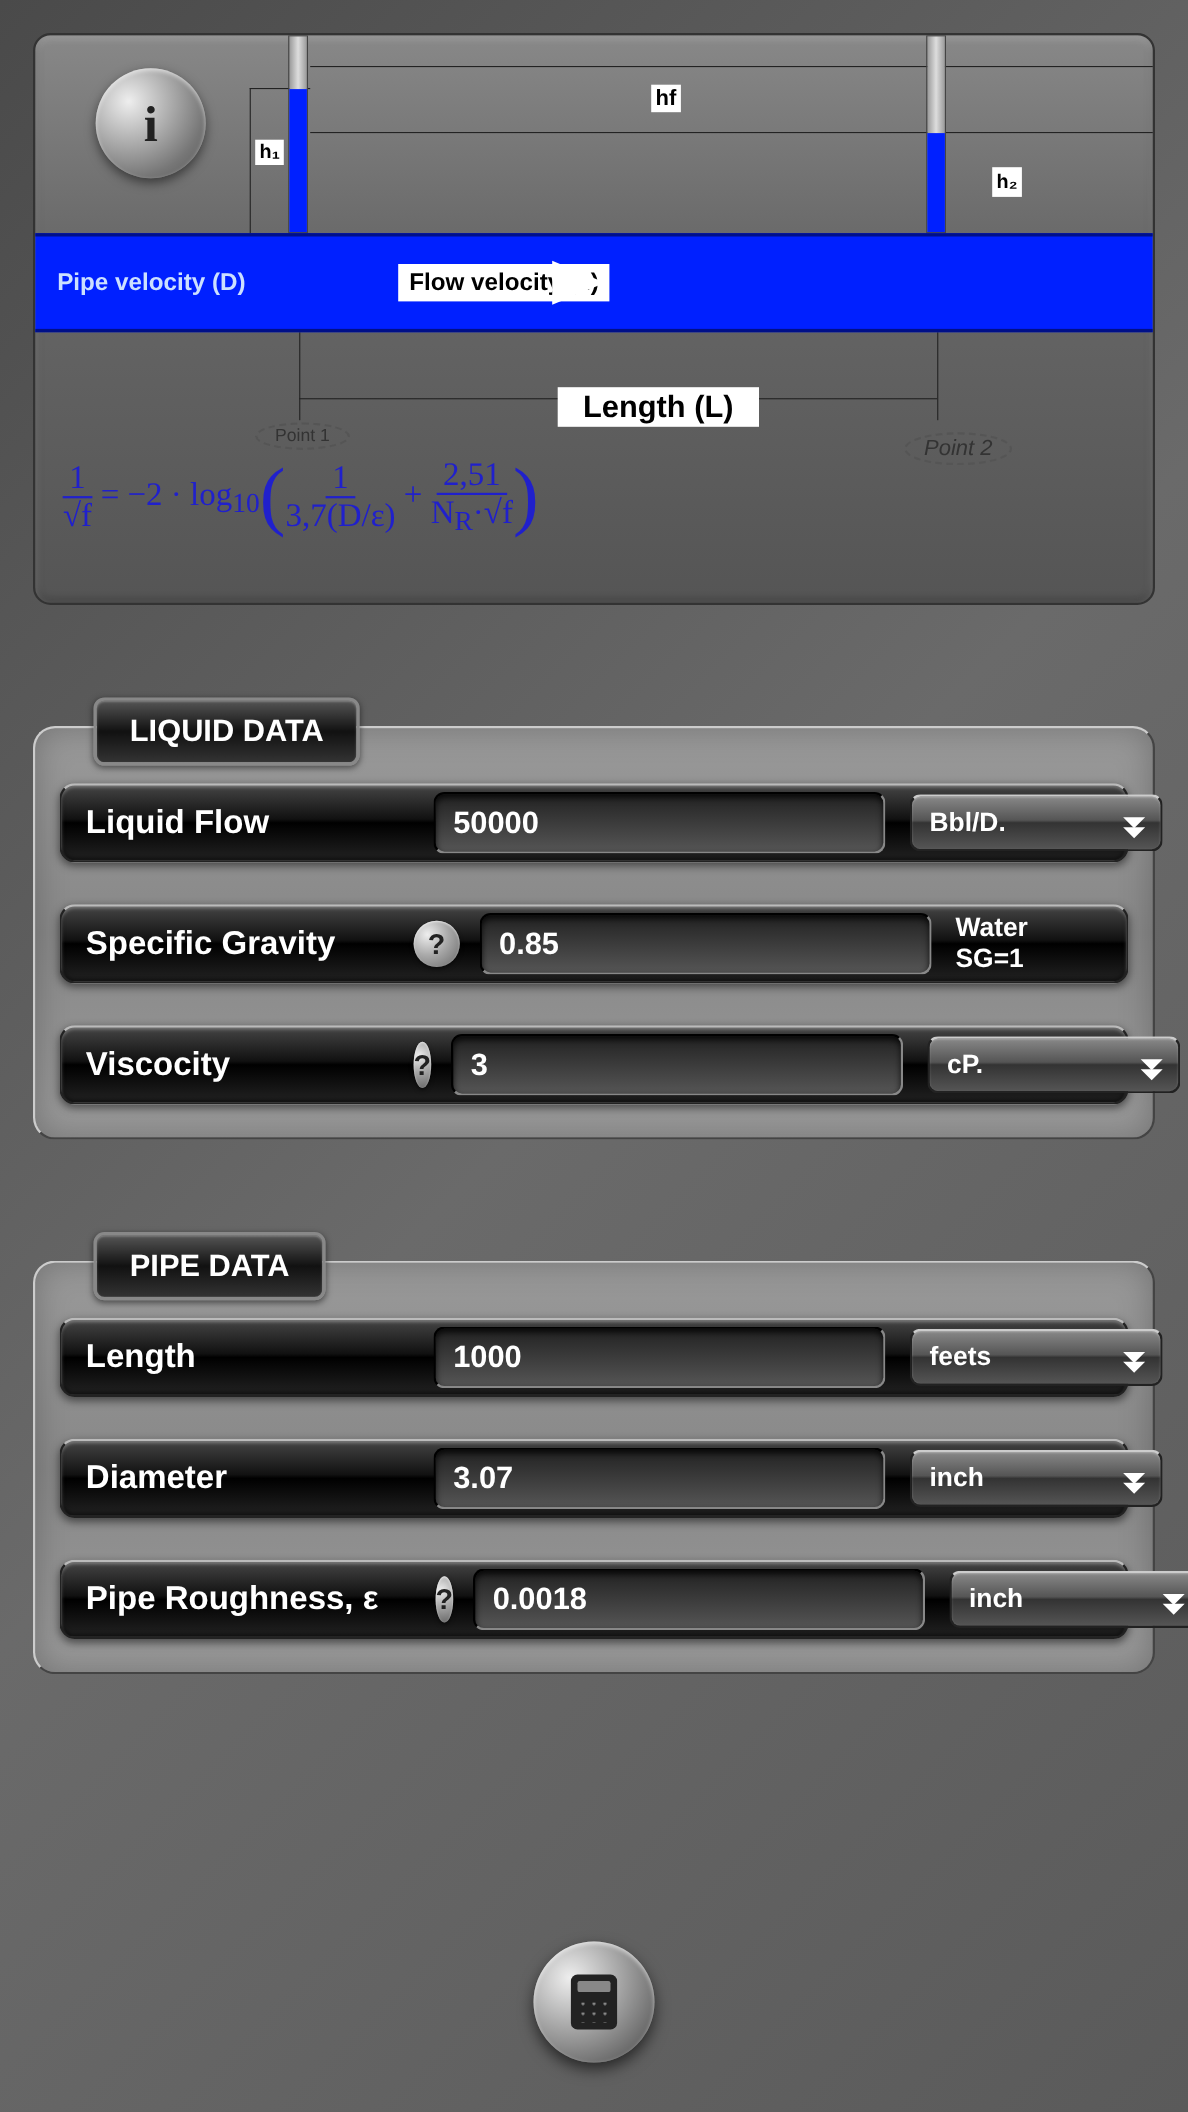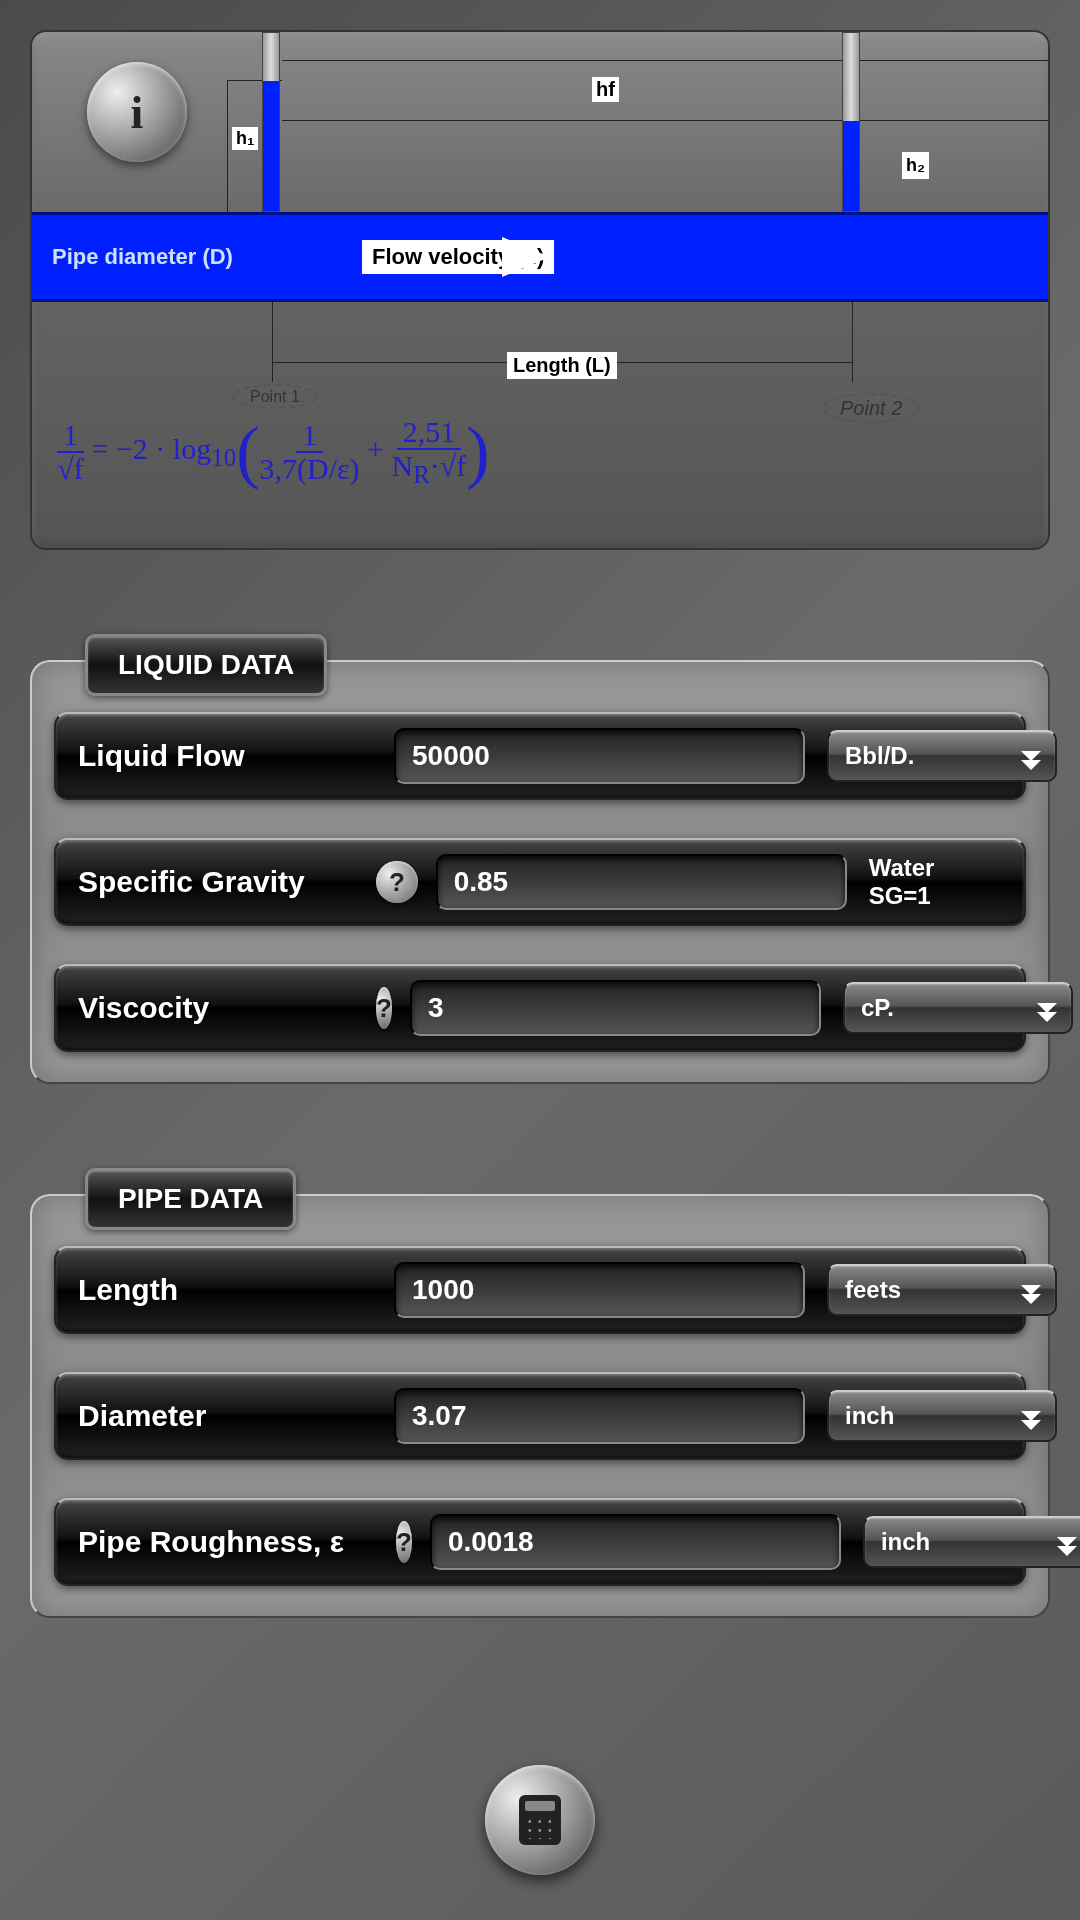--- a/index.html
+++ b/index.html
@@ -46,21 +46,21 @@
   width: 0; height: 0;
   border-left: 48px solid #fff; border-top: 20px solid transparent; border-bottom: 20px solid transparent;
 }
 .column { position: absolute; top: 0; width: 18px; height: 180px; background: linear-gradient(90deg,#999,#ddd,#999); border:1px solid #444; }
 .column-fill { position: absolute; bottom: 0; left: 0; right: 0; background:#0020ff; }
 .col1 { left: 230px; } .col1 .column-fill { height: 130px; }
 .col2 { left: 810px; } .col2 .column-fill { height: 90px; }
 .h1-label { position:absolute; top:95px; left:200px; background:#fff; font-size:18px; font-weight:bold; padding:1px 4px;}
 .h2-label { position:absolute; top:120px; left:870px; background:#fff; font-size:18px; font-weight:bold; padding:3px 4px;}
 .hf-label { position:absolute; top:45px; left:560px; background:#fff; font-size:20px; font-weight:bold; padding:1px 4px;}
-.length-label { position:absolute; top:320px; left:475px; background:#fff; font-size:20px; font-weight:bold; padding:2px 6px;}
+.length-label { position:absolute; top:320px; left:475px; background:#fff; font-size:28px; font-weight:bold; padding:2px 23px;}
 .point1 { position:absolute; top:356px; left:200px; color:#333; font-size:16px; }
 .point2 { position:absolute; top:345px; left:790px; color:#333; font-size:20px; font-style:italic;margin-top:20px;}
 .ellipse { border:2px dashed #555; border-radius:50%; padding:2px 16px; }
 .equations { position:absolute; top:380px; left:25px; right:25px; display:flex; justify-content:space-between; align-items:center; font-family:Georgia,serif; font-style:italic; color:#2020cc; font-size:44px;}
 .eq2 { font-size:30px; font-style:normal;}
 .line-dim { position:absolute; background:#222; }
 .dim-h1-top { top:48px; left:195px; width:55px; height:1px;}
 .dim-h1-bot { top:180px; left:195px; width:55px; height:1px;}
 .dim-h1-v { top:48px; left:195px; width:1px; height:132px;}
 .dim-hf-top { top:28px; left:250px; width:800px; height:1px;}
@@ -89,21 +89,21 @@
   border-radius: 20px;
   padding: 50px 22px 30px 22px;
   box-shadow: inset 0 0 30px rgba(0,0,0,0.25);
 }
 .row {
   display: flex; align-items: center;
   background: linear-gradient(180deg, #444 0%, #111 45%, #000 50%, #222 100%);
   border: 2px solid #222;
   border-top-color: #bbb;
   border-radius: 14px;
-  height: 88px;
+  height: 72px;
   padding: 0 22px;
   margin-bottom: 38px;
   box-shadow: inset 0 2px 3px rgba(255,255,255,0.3), inset 0 -2px 4px rgba(0,0,0,0.6), 0 3px 8px rgba(0,0,0,0.5);
 }
 .row:last-child { margin-bottom: 0; }
 .row-label { color:#fff; font-size:30px; font-weight:600; flex: 0 0 280px; }
 .help-btn {
   width:42px; height:42px; border-radius:50%;
   background: radial-gradient(circle at 30% 30%, #eee, #aaa 45%, #666 100%);
   box-shadow: inset 0 1px 2px rgba(255,255,255,0.7), 0 2px 4px rgba(0,0,0,0.5);
@@ -174,21 +174,21 @@
   <div class="column col1">
       <div class="column-fill"></div>
     </div>
   <div class="column col2">
       <div class="column-fill"></div>
     </div>
   <div class="h1-label">h₁</div>
   <div class="h2-label">h₂</div>
   <div class="hf-label">hf</div>
   <div class="pipe-band">
-    <span class="pipe-diameter-label">Pipe diameter (D)</span>
+    <span class="pipe-diameter-label">Pipe velocity (D)</span>
     <span class="flow-label">Flow velocity (u)</span>
     <span class="flow-arrow"></span>
   </div>
   <div class="length-label">Length (L)</div>
   <div class="point1"><span class="ellipse">Point 1</span></div>
   <div class="point2"><span class="ellipse">Point 2</span></div>
   <div class="equations">
     <span class="eq2">
       <span style="display:inline-block;vertical-align:middle;text-align:center;"><span style="border-bottom:2px solid #2020cc;padding:0 6px;">1</span><br><span>√f</span></span> = −2 · log<sub>10</sub><span style="font-size:70px;vertical-align:middle;">(</span><span style="display:inline-block;vertical-align:middle;text-align:center;"><span style="border-bottom:2px solid #2020cc;padding:0 6px;">1</span><br><span>3,7(D/ε)</span></span> + <span style="display:inline-block;vertical-align:middle;text-align:center;"><span style="border-bottom:2px solid #2020cc;padding:0 6px;">2,51</span><br><span>N<sub>R</sub>·√f</span></span><span style="font-size:70px;vertical-align:middle;">)</span>
     </span>

